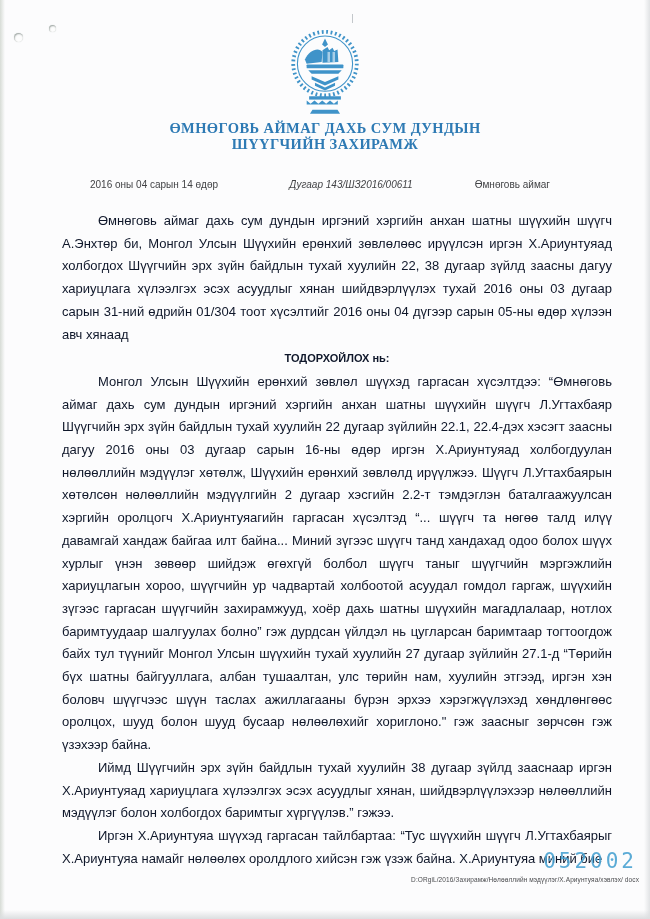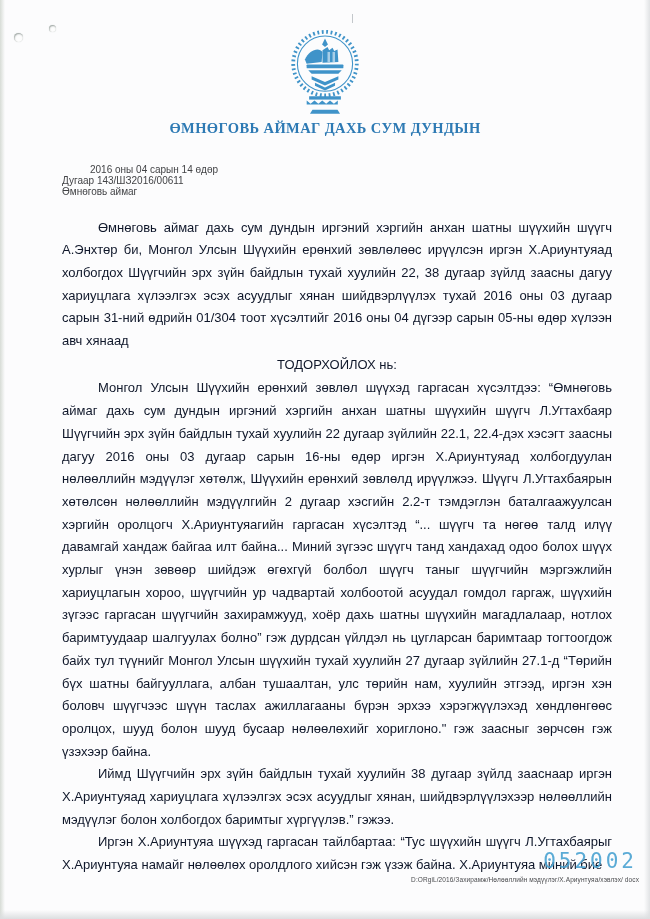--- a/index.html
+++ b/index.html
@@ -32,40 +32,40 @@
     font-family:"Liberation Serif","DejaVu Serif",serif;
     font-weight:bold;
     color:#2e7ab4;
     font-size:14.5px;
     line-height:15.5px;
     letter-spacing:0.4px;
   }
   .meta{
     display:flex;align-items:baseline;
     margin:27px 38px 0 62px;
-    font-size:10px;color:#424346;flex-direction:column;
+    font-size:10px;color:#424346;
   }
   .meta .m-left{flex:1;padding-left:28px;}
-  .meta .m-center{flex:0 0 auto;}
+  .meta .m-center{flex:0 0 auto;font-style:italic;}
   .meta .m-right{flex:1;text-align:center;}
 
   .subject{position:relative;text-align:center;margin-top:17px;
     font-size:12.5px;line-height:16.5px;color:#3b3c3e;}
   .crop-mark{position:absolute;width:9px;height:7px;}
   .crop-left{left:167px;top:1px;border-left:1px solid #9ba1a7;border-top:1px solid #9ba1a7;}
   .crop-right{left:456px;top:-3px;border-right:1px solid #9ba1a7;border-top:1px solid #9ba1a7;}
 
   .content{margin:20px 38px 0 62px;}
   .para{
     font-size:13px;line-height:22.7px;
     text-align:justify;text-indent:36px;
     margin:0;color:#0f172a;
   }
   .section-heading{
-    text-align:center;font-weight:normal;font-size:13px;
+    text-align:center;font-weight:bold;font-size:11px;
     margin:1px 0 1px 0;line-height:22.7px;text-indent:0;
   }
   .stamp{
     position:absolute;right:13px;top:849px;
     font-family:"DejaVu Sans Mono","Liberation Mono",monospace;
     font-weight:normal;font-size:21px;letter-spacing:3px;
     color:#4aa3d2;opacity:0.9;
   }
   .filepath{
     position:absolute;right:11px;top:876px;
@@ -102,20 +102,21 @@
         <path d="M38 68 L50 73.5 L62 68 L62 71.5 L50 77 L38 71.5 Z"></path>
       </g>
       <g fill="#3f93c9">
         <path d="M31 84 h38 v4 h-38 z"></path>
         <path d="M27 90 l5 4 5 -4 5 4 5 -4 5 4 5 -4 5 4 5 -4 v5 h-40 z" transform="translate(3,-1) scale(0.93,1)"></path>
         <path d="M35 100 h30 l3 5 h-36 z"></path>
       </g>
     </svg>
     <div class="org">
       <div>ӨМНӨГОВЬ АЙМАГ ДАХЬ СУМ ДУНДЫН</div>
+      <div>ШҮҮГЧИЙН ЗАХИРАМЖ</div>
     </div>
   </div>
 
   <div class="meta">
     <span class="m-left">2016 оны 04 сарын 14 өдөр</span>
     <span class="m-center">Дугаар 143/ШЗ2016/00611</span>
     <span class="m-right">Өмнөговь аймаг</span>
   </div>
 
 

